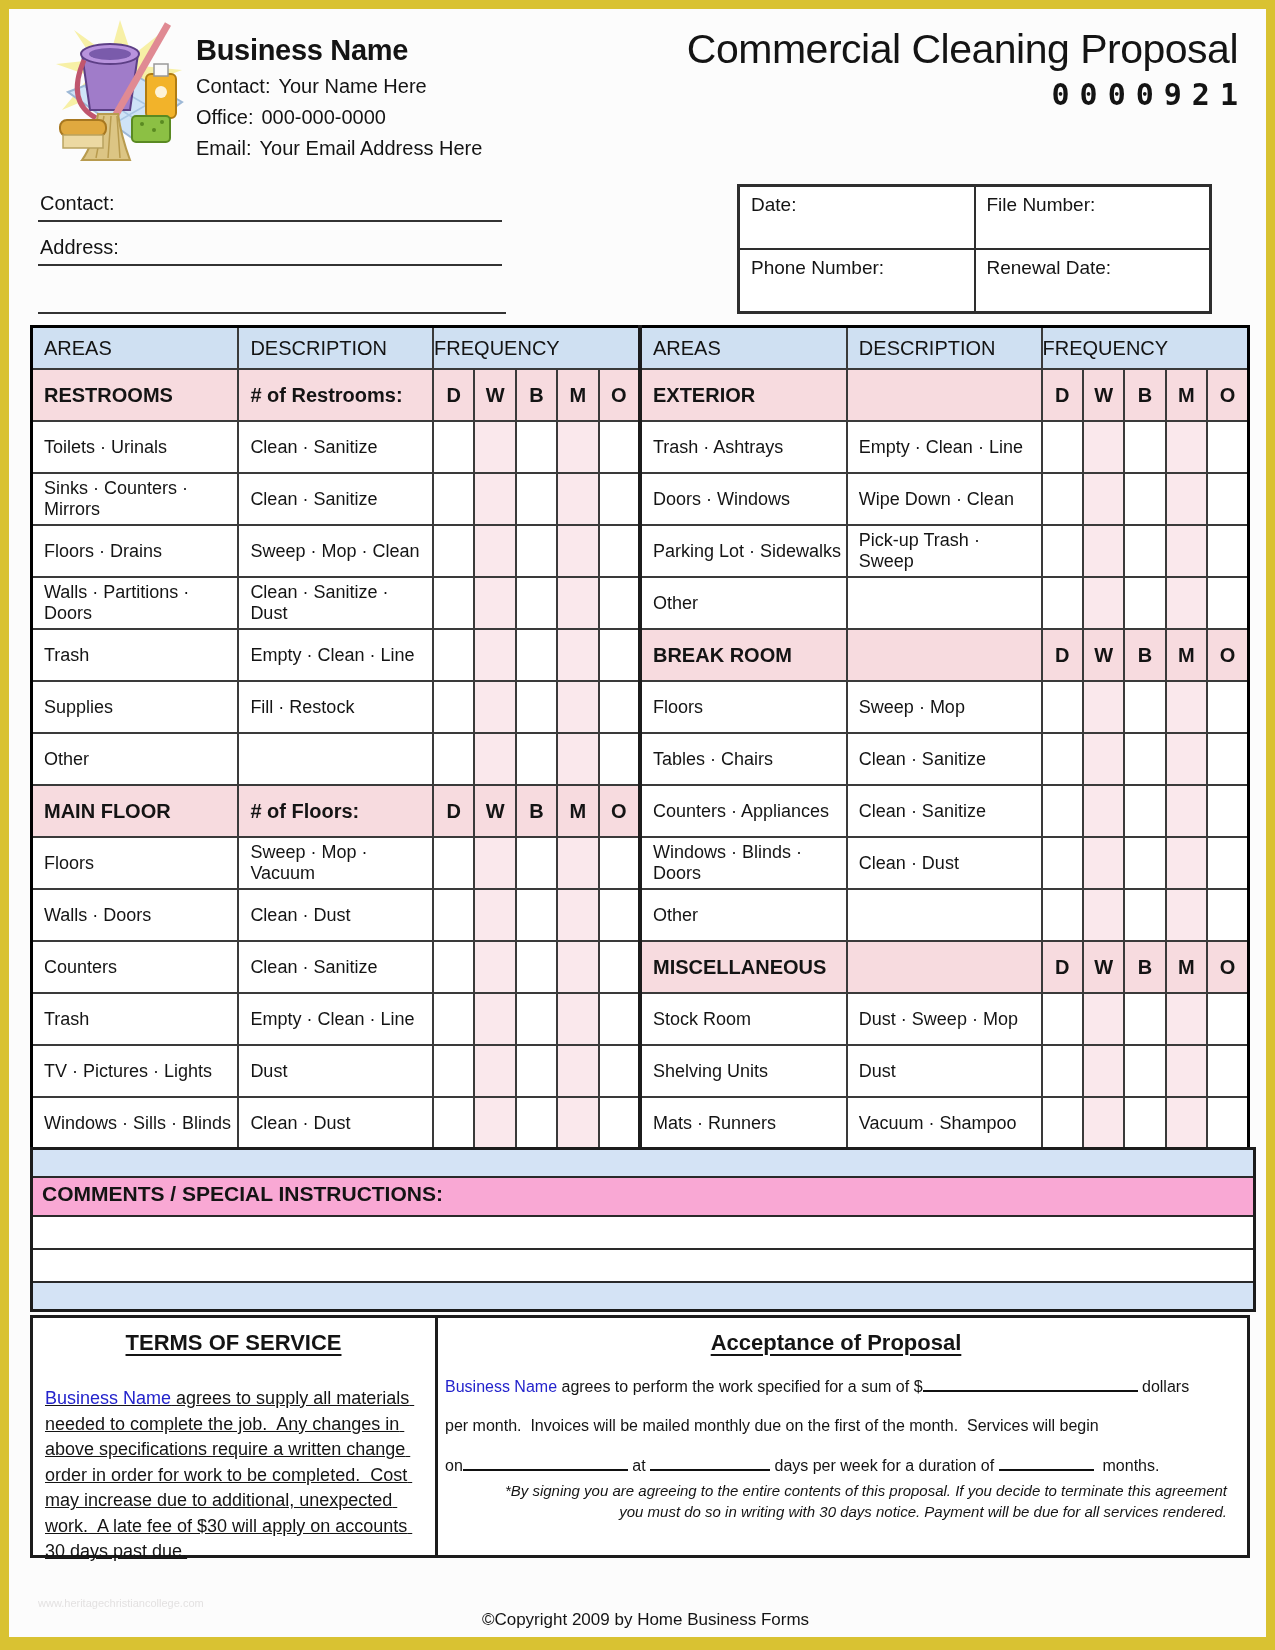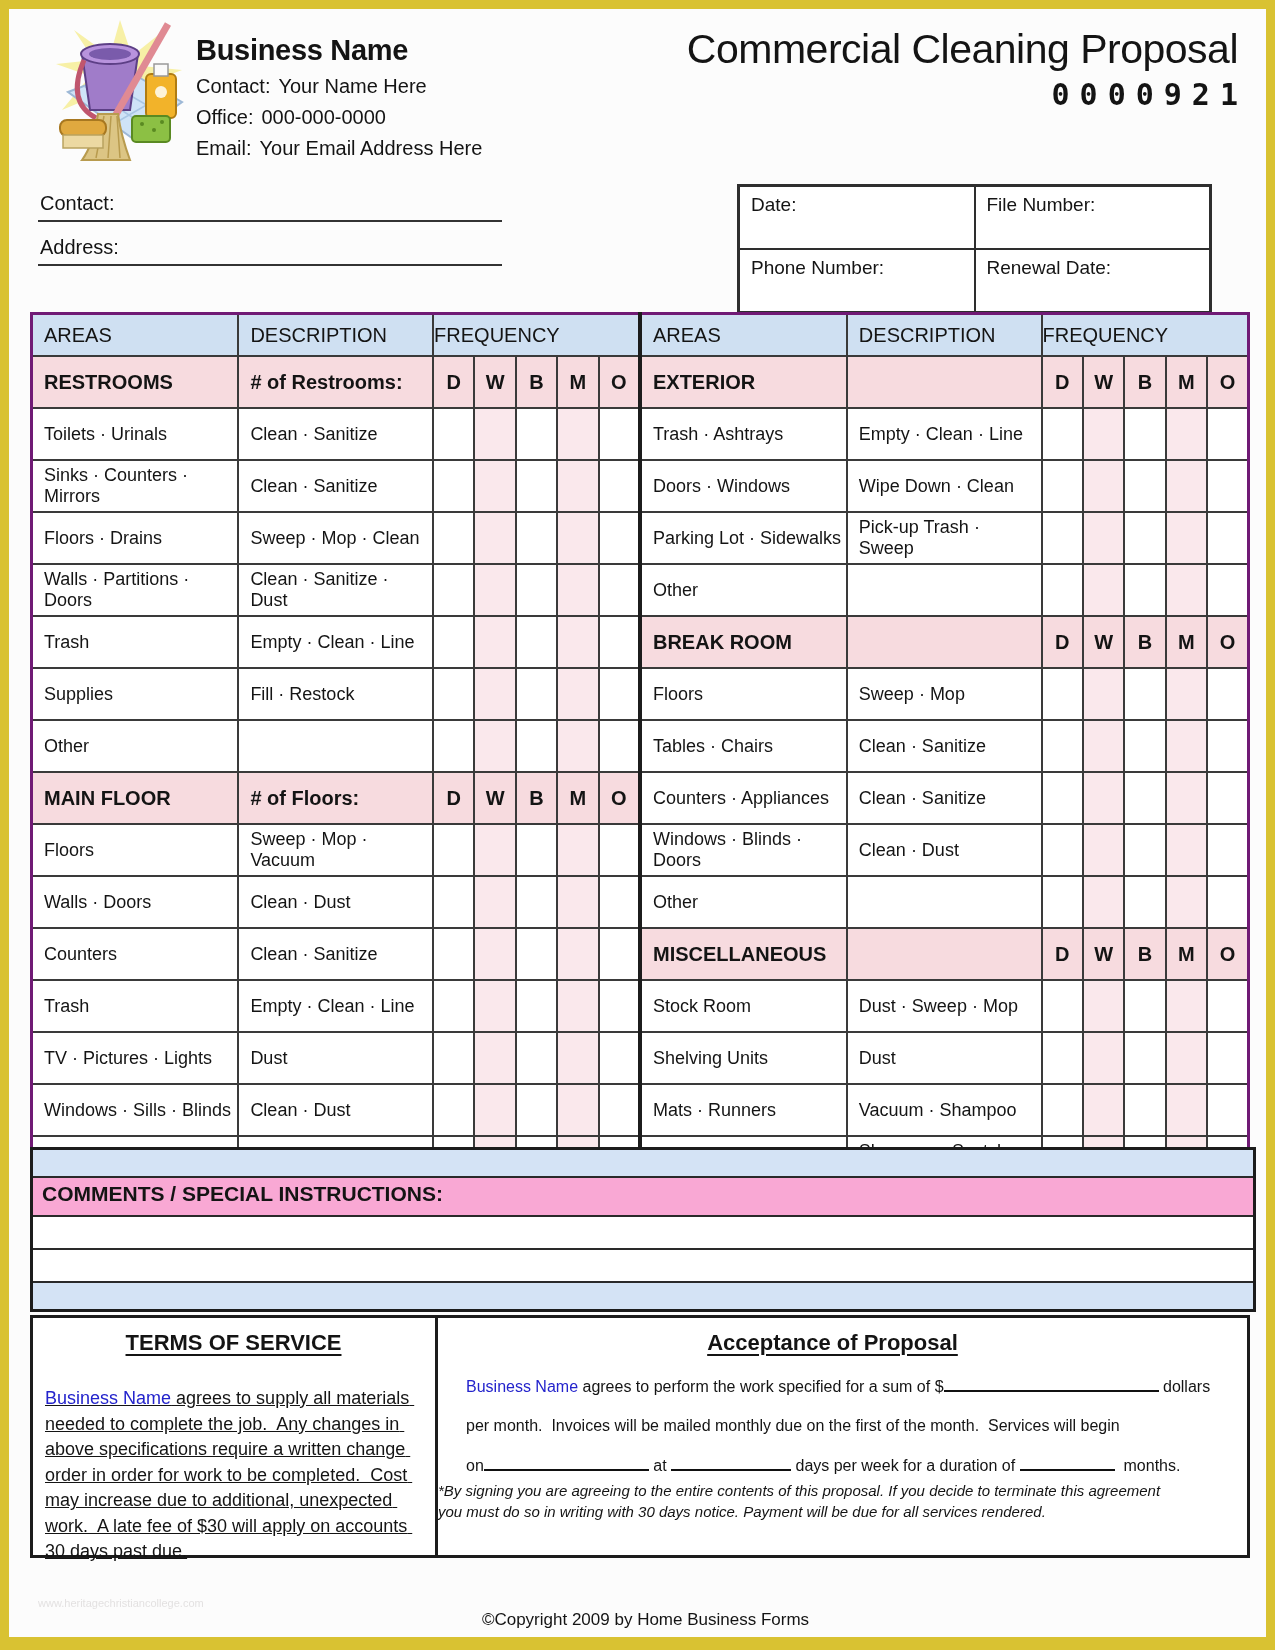--- a/index.html
+++ b/index.html
@@ -26,21 +26,21 @@
   .field.f2{top:236px;}
   .fieldline{position:absolute;left:38px;top:294px;width:468px;height:18px;border-bottom:2px solid #333;}
   .infobox{position:absolute;left:737px;top:184px;width:471px;height:126px;
            display:grid;grid-template-columns:1fr 1fr;grid-template-rows:1fr 1fr;
            border:2px solid #2e2e2e;background:#fff;}
   .infobox>div{border:1px solid #2e2e2e;font-size:19px;padding:7px 0 0 11px;}
 
   
   .checklist{position:absolute;left:30px;top:312px;width:1220px;}
   table.grid{width:100%;border-collapse:collapse;table-layout:fixed;
-             border:3px solid #701a75;background:#737373;}
+             border:3px solid #000000;background:#737373;margin-top:13px;}
   table.grid td{border:2px solid #3a3a3a;height:46px;font-size:18px;
                 padding:2px 4px 2px 11px;background:#fff;overflow:hidden;}
   table.grid tr.hdr td{background:#cfe0f2;height:36px;font-size:20px;}
   table.grid td.fqh{text-align:left;padding:0;}
   table.grid td.sec{background:#f7dbdf;font-weight:bold;font-size:20px;}
   table.grid td.fl{background:#f7dbdf;font-weight:bold;font-size:20px;text-align:center;padding:0;}
   table.grid td.fq{padding:0;}
   table.grid td.sh{background:#fae8ec;}
   table.grid td.mid{border-left:4px solid #1c1c1c;}
 
@@ -50,32 +50,32 @@
   .comments .band{height:26px;background:#d4e3f5;border-bottom:2px solid #2a2a2a;}
   .comments .clabel{height:33px;font-weight:bold;font-size:21px;padding:4px 0 0 9px;
                     border-bottom:2px solid #2a2a2a;background:#f9a8d4;}
   .comments .crow{height:31px;border-bottom:2px solid #2a2a2a;background:#fff;}
   .comments .band.last{border-bottom:none;}
 
   
   .bottom{position:absolute;left:30px;top:1315px;width:1220px;height:243px;
           display:flex;border:3px solid #1c1c1c;background:#fff;box-sizing:border-box;}
   .tos{width:405px;border-right:3px solid #1c1c1c;padding:8px 13px 10px 12px;box-sizing:border-box;}
-  .acc{flex:1;padding:8px 20px 0 0;box-sizing:border-box;}
+  .acc{flex:1;padding:8px 20px 0 7px;box-sizing:border-box;}
   .bh{text-align:center;font-size:22px;font-weight:bold;text-decoration:underline;
       text-decoration-thickness:2px;text-underline-offset:4px;margin:4px 0 0;}
   .tos p{font-size:18px;line-height:1.42;margin:30px 0 0;white-space:pre-wrap;text-decoration:underline;}
   .blue{color:#2323cc;}
-  .acc .aline{font-size:16px;margin-top:21px;white-space:pre-wrap;margin-left:28px;}
+  .acc .aline{font-size:16px;margin-top:21px;white-space:pre-wrap;}
   .blank{display:inline-block;border-bottom:2px solid #111;height:13px;}
   .b-sum{width:215px;}  .b-on{width:165px;}  .b-at{width:120px;}
   .b-dur{width:95px;}   .b-sig{width:355px;} .b-date{width:140px;}
   .sig{margin-top:26px;font-size:17.5px;font-weight:bold;white-space:pre-wrap;}
   .sig .gap{display:inline-block;width:28px;}
-  .fine{font-style:italic;font-size:15px;text-align:left;margin-top:5px;line-height:1.4;}
+  .fine{font-style:italic;font-size:15px;text-align:right;margin-top:5px;line-height:1.4;}
 
   
   .copyright{position:absolute;left:16px;right:0;top:1610px;text-align:center;font-size:17px;}
   .watermark{position:absolute;left:38px;top:1597px;font-size:11px;color:#e3e1e1;}
 </style>
 </head>
 <body>
 
 <div class="page">
   <div class="frame"></div>

